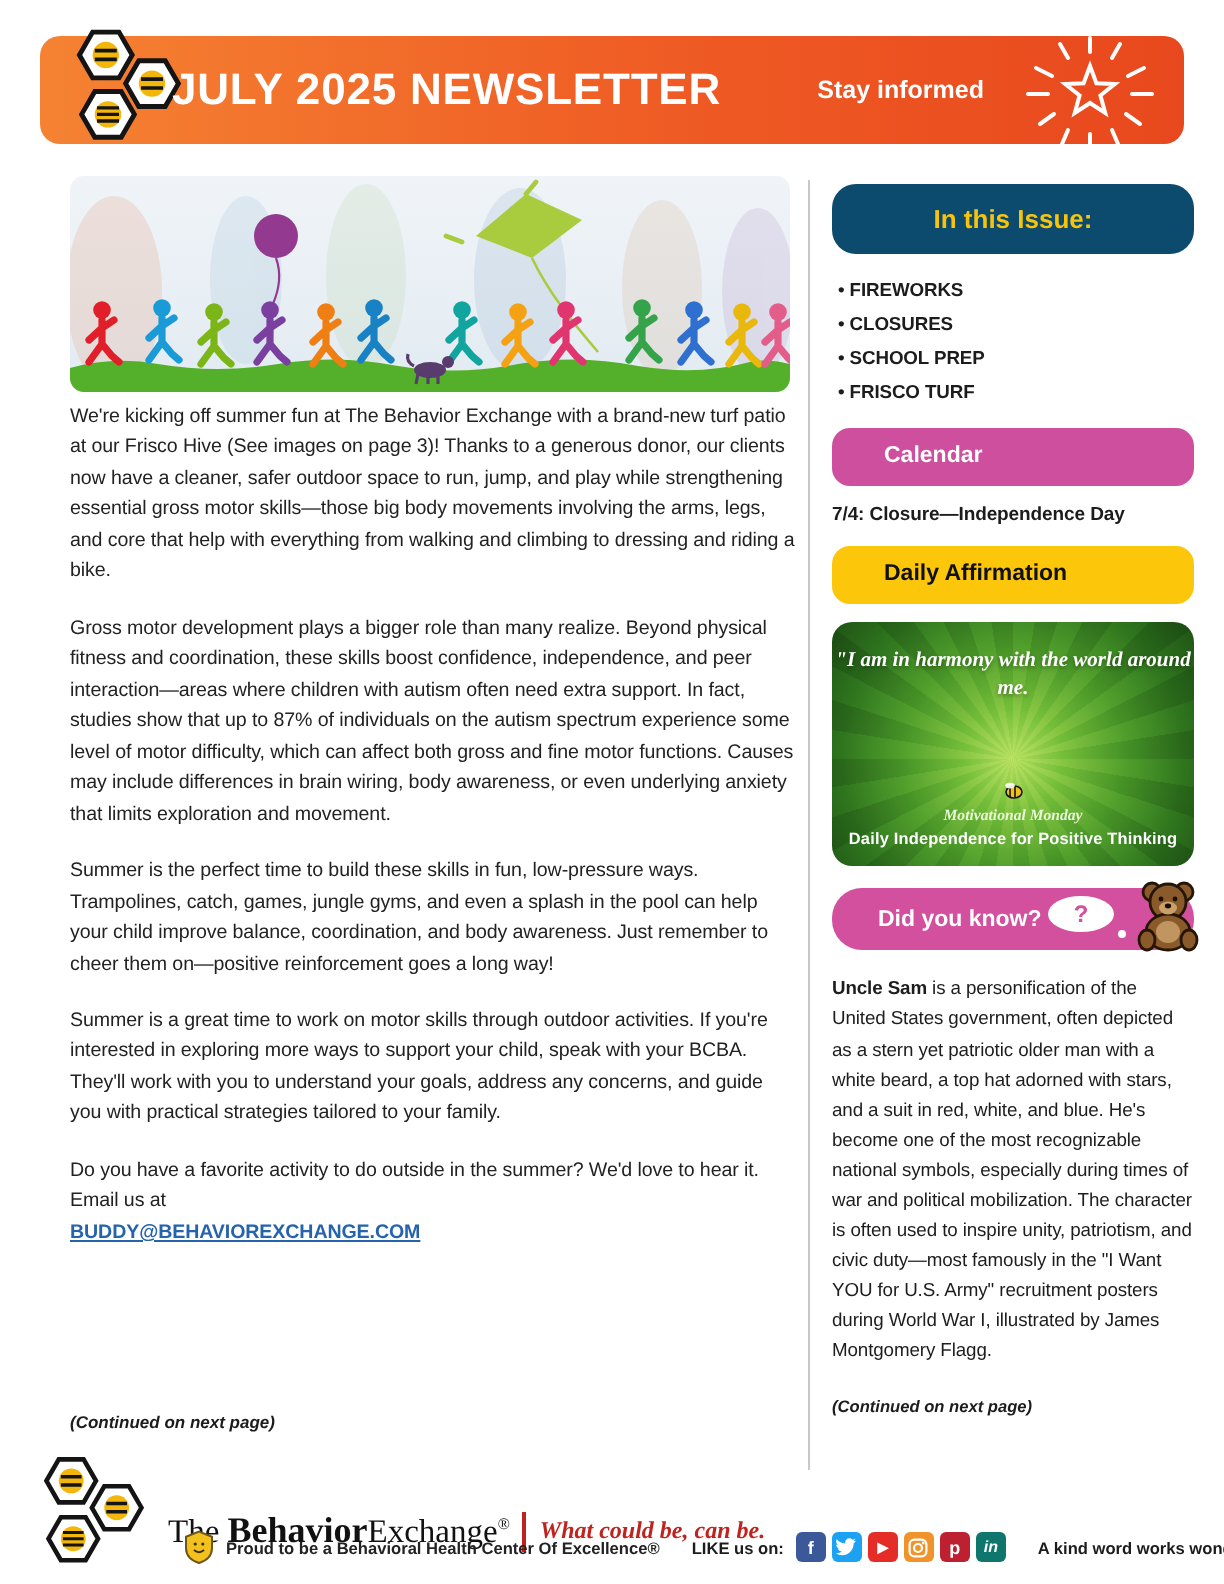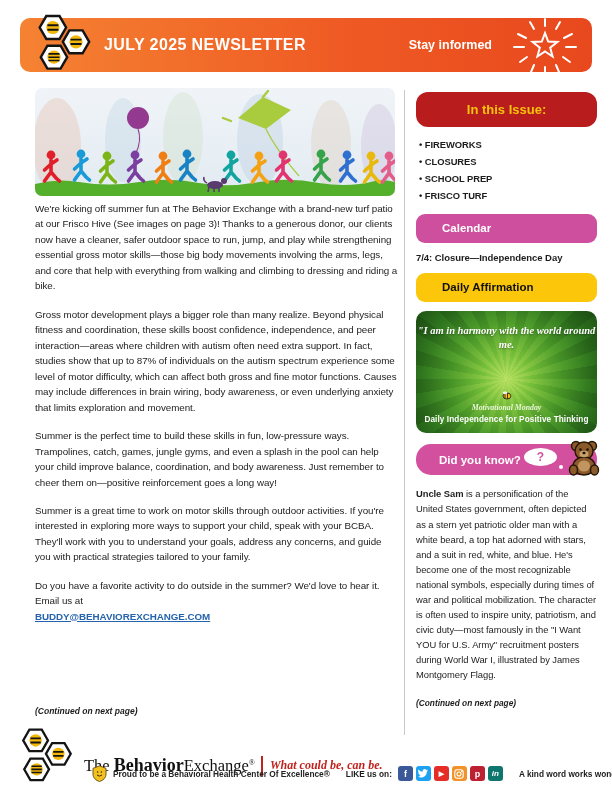--- a/index.html
+++ b/index.html
@@ -5,42 +5,42 @@
   * { margin:0; padding:0; box-sizing:border-box; }
   html,body { background:#fff; }
   body { font-family:"Liberation Sans", sans-serif; color:#1c1c1c; }
   .page { position:relative; width:612px; height:792px; background:#fff; overflow:hidden; margin:0 auto; }
 
   
   .banner { position:absolute; left:20px; top:18px; width:572px; height:54px;
     background:linear-gradient(90deg,#f5architecture 0%); }
   .banner { background:linear-gradient(90deg,#f58232 0%, #ef5b24 55%, #e8481d 100%); border-radius:10px; }
   .banner-logo { position:absolute; left:12px; top:-7px; width:66px; height:66px; }
-  .banner-title { position:absolute; left:84px; top:50%; transform:translateY(-50%);
-    color:#fff; font-size:16px; font-weight:bold; letter-spacing:.4px; white-space:nowrap; }
+  .banner-title { position:absolute; left:66px; top:50%; transform:translateY(-50%);
+    color:#fff; font-size:22px; font-weight:bold; letter-spacing:.4px; white-space:nowrap; }
   .banner-tagline { position:absolute; right:100px; top:50%; transform:translateY(-50%);
     color:#fff; font-size:12.5px; font-weight:bold; }
   .banner-star { position:absolute; right:8px; top:-2px; width:78px; height:60px; }
 
   
   .col-divider { position:absolute; left:404px; top:90px; width:1px; height:645px; background:#c8c8c8; }
 
   
   .hero { position:absolute; left:35px; top:88px; width:360px; height:108px; border-radius:7px; overflow:hidden; }
 
   
   .article { position:absolute; left:35px; top:201px; width:364px; }
   .article h1 { font-size:12.5px; font-weight:bold; margin-bottom:12px; letter-spacing:.1px; }
   .article p { font-size:9.8px; line-height:1.58; margin-bottom:13px; letter-spacing:-.05px; color:#222; }
   .email-link { color:#2563ad; font-weight:bold; text-decoration:underline; font-size:9.8px; letter-spacing:-.05px; }
   .continued-left { position:absolute; left:35px; top:706px; font-size:8.5px; font-style:italic; font-weight:bold; }
 
   
   .sidebar { position:absolute; left:416px; top:92px; width:181px; }
-  .issue-box { background:#b91c1c; color:#f6c40a; border-radius:12px; height:35px;
+  .issue-box { background:#0c4a6e; color:#f6c40a; border-radius:12px; height:35px;
     display:flex; align-items:center; justify-content:center; font-size:13px; font-weight:bold; margin-bottom:9px; }
   .issue-list { list-style:none; margin-left:3px; margin-bottom:10px; }
   .issue-list li { font-size:9.4px; font-weight:bold; line-height:1.82; letter-spacing:-.05px; }
   .issue-list li::before { content:"• "; }
   .pill { border-radius:9px; height:29px; line-height:29px; padding-left:26px;
     font-size:11.5px; font-weight:bold; margin-bottom:9px; }
   .pill-calendar { background:#ce4f9e; color:#fff; }
   .pill-affirm { background:#fcc60a; color:#111; }
   .event-line { font-size:9.5px; font-weight:bold; margin-bottom:10px; letter-spacing:-.05px; }
 

